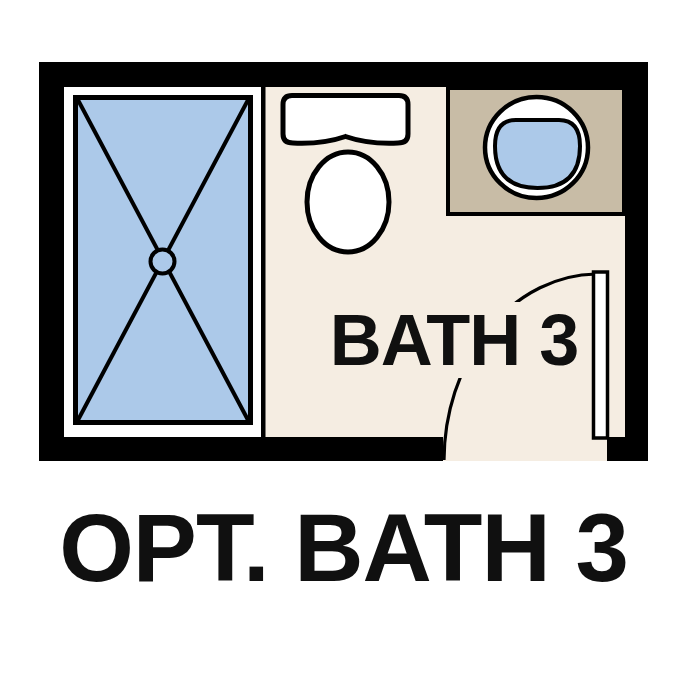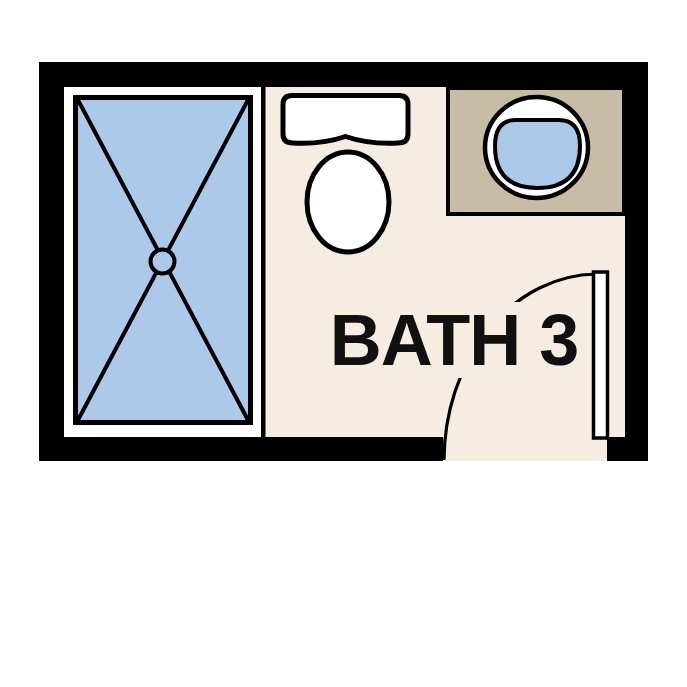--- a/index.html
+++ b/index.html
@@ -77,14 +77,15 @@
     </g>
 
     <g>
       <path d="M 596 274 A 154 187 0 0 0 444 460" fill="none" stroke="var(--wall)" stroke-width="3.2"></path>
       <rect x="593.5" y="272" width="14" height="166" fill="var(--fixture)" stroke="var(--wall)" stroke-width="3.5"></rect>
     </g>
   </svg>
 
   <div class="room-label">BATH 3</div>
 
+  <div class="caption">OPT. BATH 3</div>
 
 </div>
 
 </body></html>

